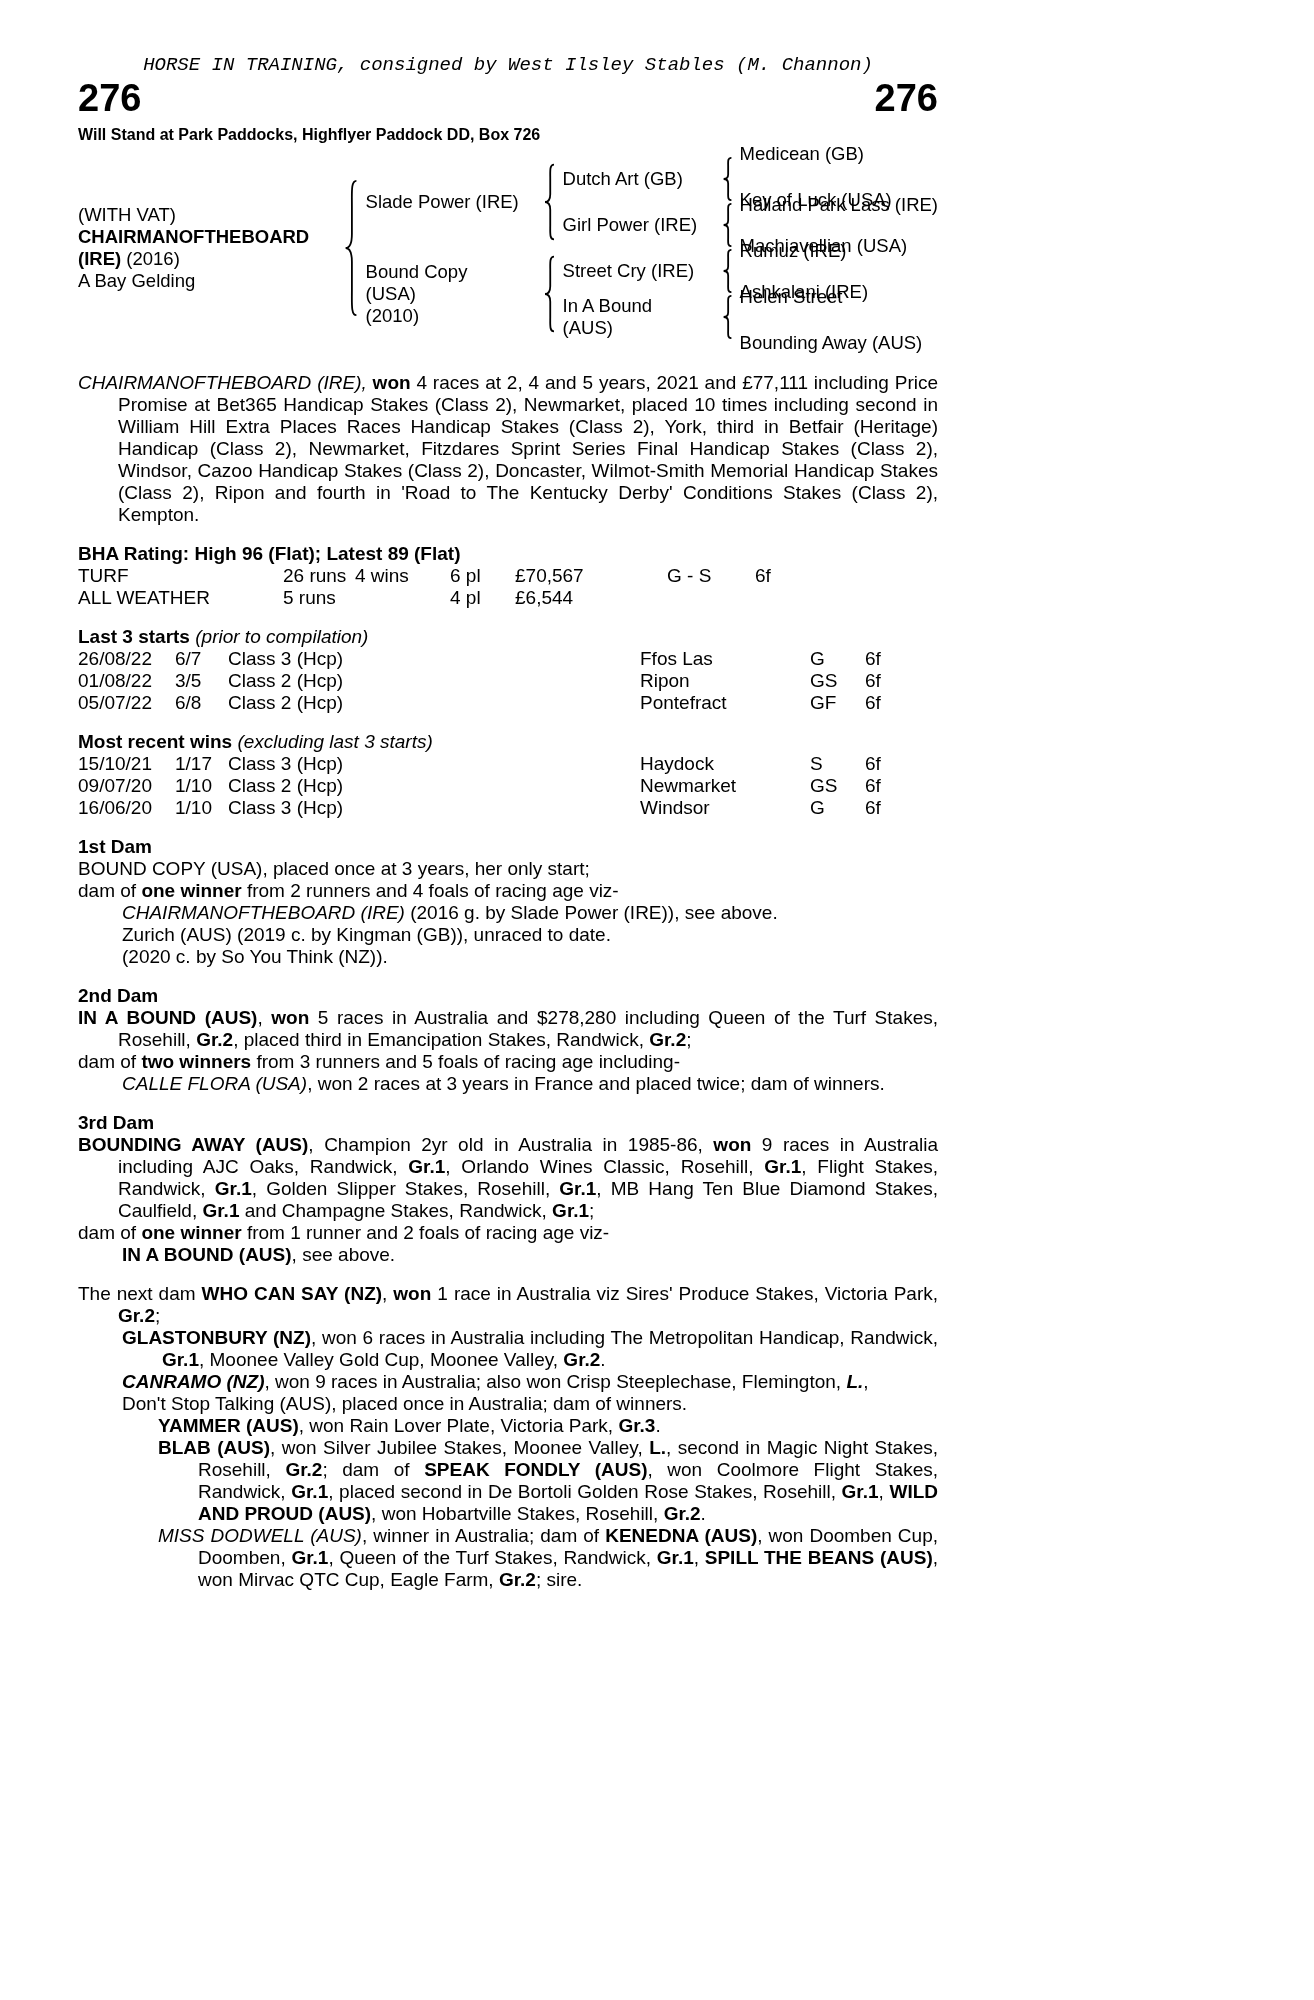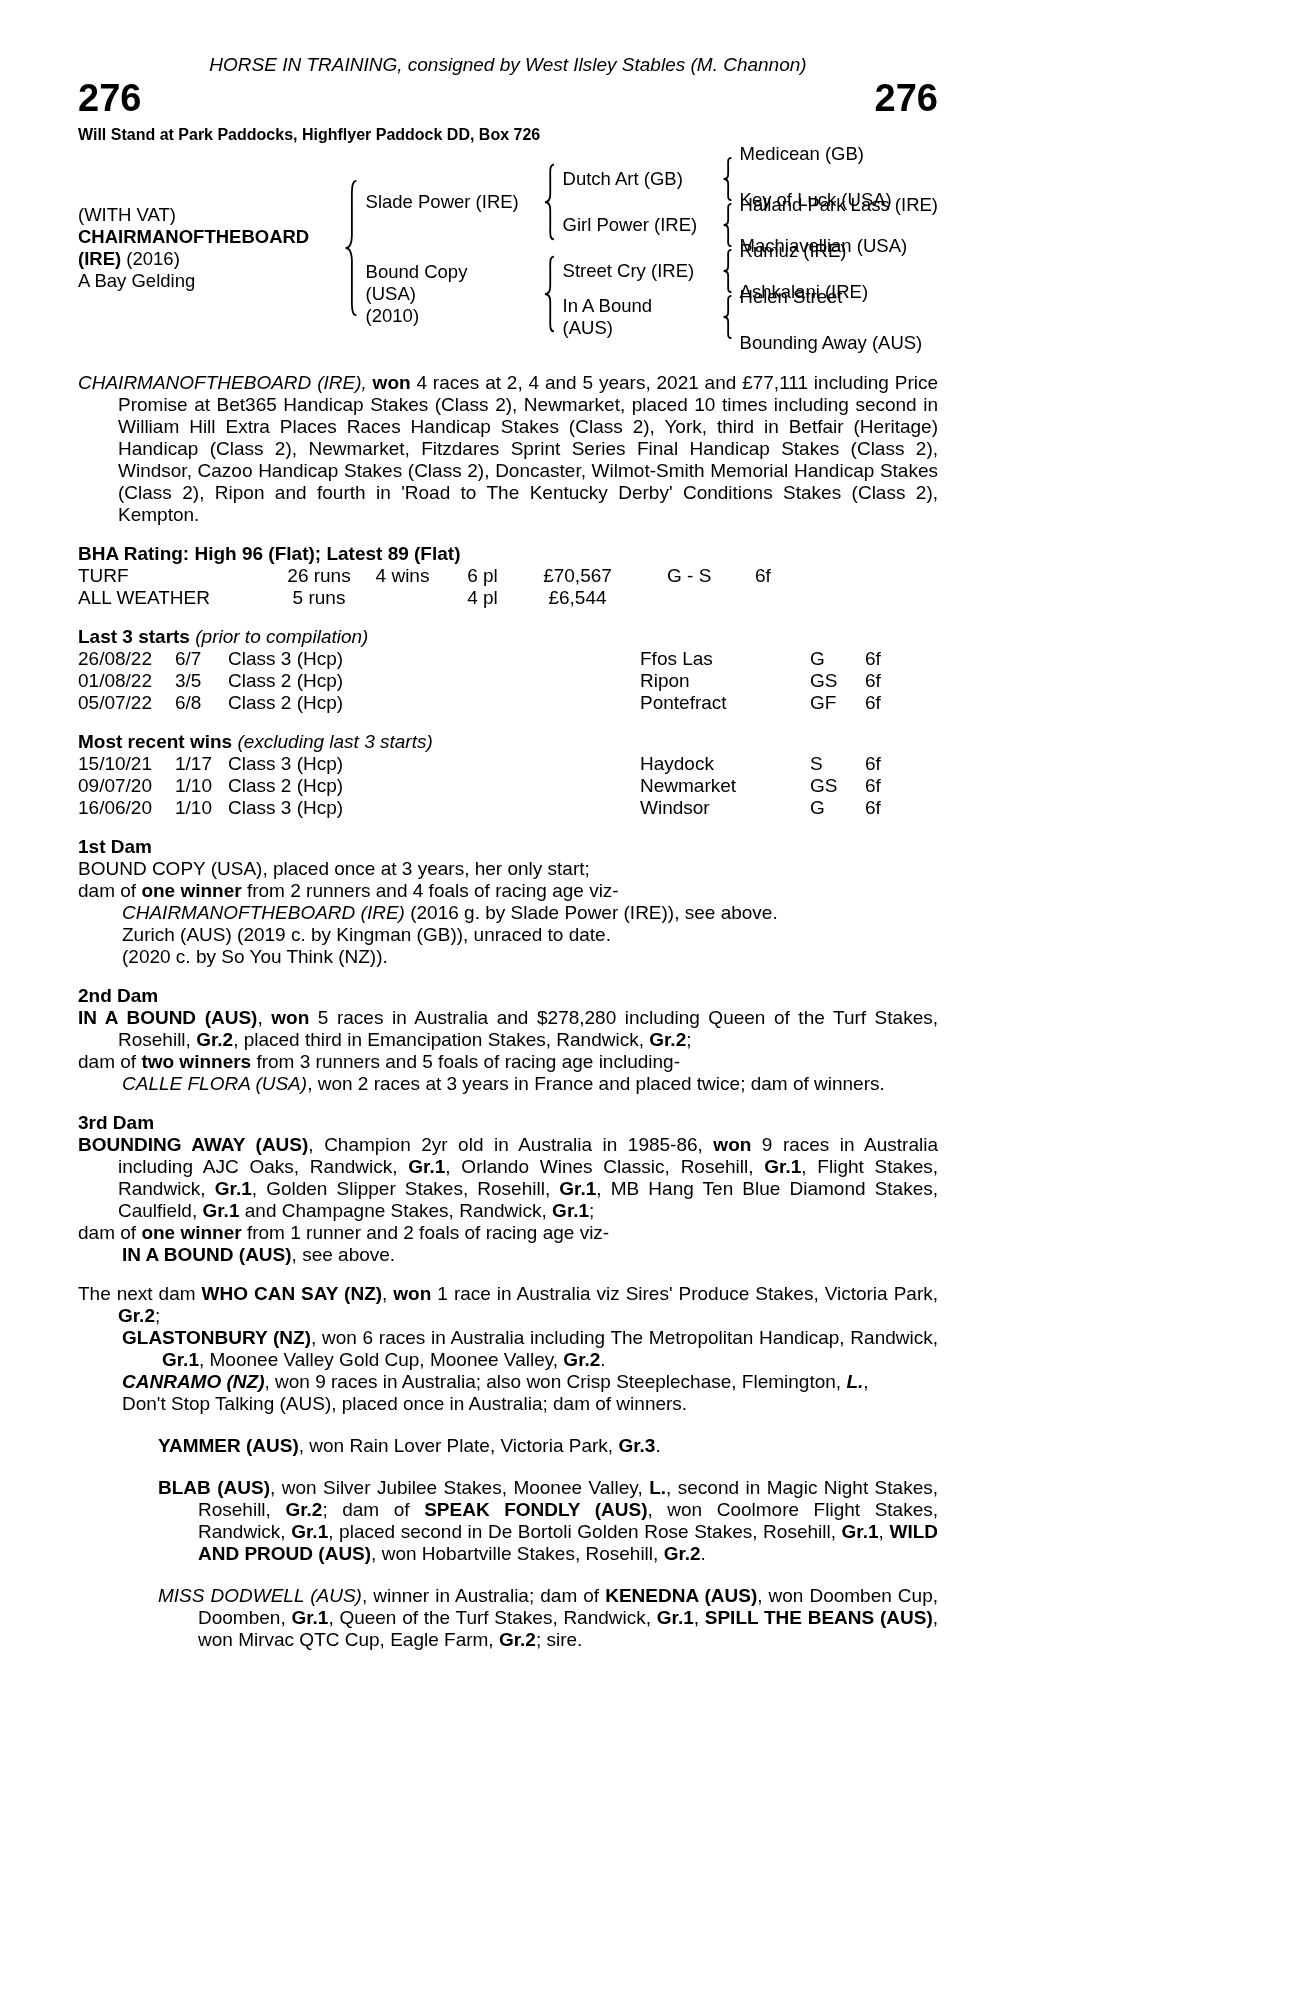--- a/index.html
+++ b/index.html
@@ -6,21 +6,21 @@
   html,body { background:#ffffff; }
   body {
     width:1314px; color:#000;
     font-family:"Liberation Sans","DejaVu Sans",sans-serif;
     font-size:19px; line-height:22px;
   }
   .page { width:1314px; height:2000px; padding:54px 0 0 78px; overflow:hidden; }
   .content { width:860px; }
   .b { font-weight:bold; }
   .i { font-style:italic; }
-  .consignor { text-align:center; font-style:italic; }
+  .consignor { text-align:center; font-style:italic;font-family:Liberation Mono, monospace; }
   .lot-row { display:flex; justify-content:space-between; align-items:flex-start;
              font-size:38px; line-height:40px; font-weight:bold; margin-top:2px; }
   .stand { font-weight:bold; font-size:16px; margin-top:6px; }
 
   
   .pedigree { display:flex; align-items:center; margin-top:8px; height:188px; font-size:18.5px; }
   .ped-subject { width:280px; }
   .ped-parents { display:flex; flex-direction:column; height:184px; }
   .ped-half { display:flex; align-items:center; height:92px; }
   .parent-name { width:170px; white-space:pre-line; }
@@ -32,28 +32,28 @@
   .brace { flex:none; margin:0 6px; display:flex; align-items:center; }
   .brace svg { display:block; }
   .brace-big svg { width:18px; height:140px; }
   .brace-med svg { width:15px; height:78px; }
   .brace-sm  svg { width:13px; height:44px; }
 
   
   .p { text-align:justify; }
   .hang { padding-left:40px; text-indent:-40px; }
   .ind1 { margin-left:44px; }
-  .ind2 { margin-left:80px;margin-top:20px; }
+  .ind2 { margin-left:80px; }
   .race-record { margin-top:30px; }
 
   .sect { margin-top:17px; }
   .sect-head { font-weight:bold; }
 
   .stats-grid { display:grid; grid-template-columns:205px 72px 95px 65px 125px 115px 90px; }
-  .ra { text-align:center; }
+  .ra { text-align:left; }
   .pad-going { padding-left:27px; }
 
   .form-grid { display:grid; grid-template-columns:97px 53px 412px 170px 55px 50px; }
 
   .dam-head { font-weight:bold; }
 </style>
 </head>
 <body>
 
 <div class="page">

